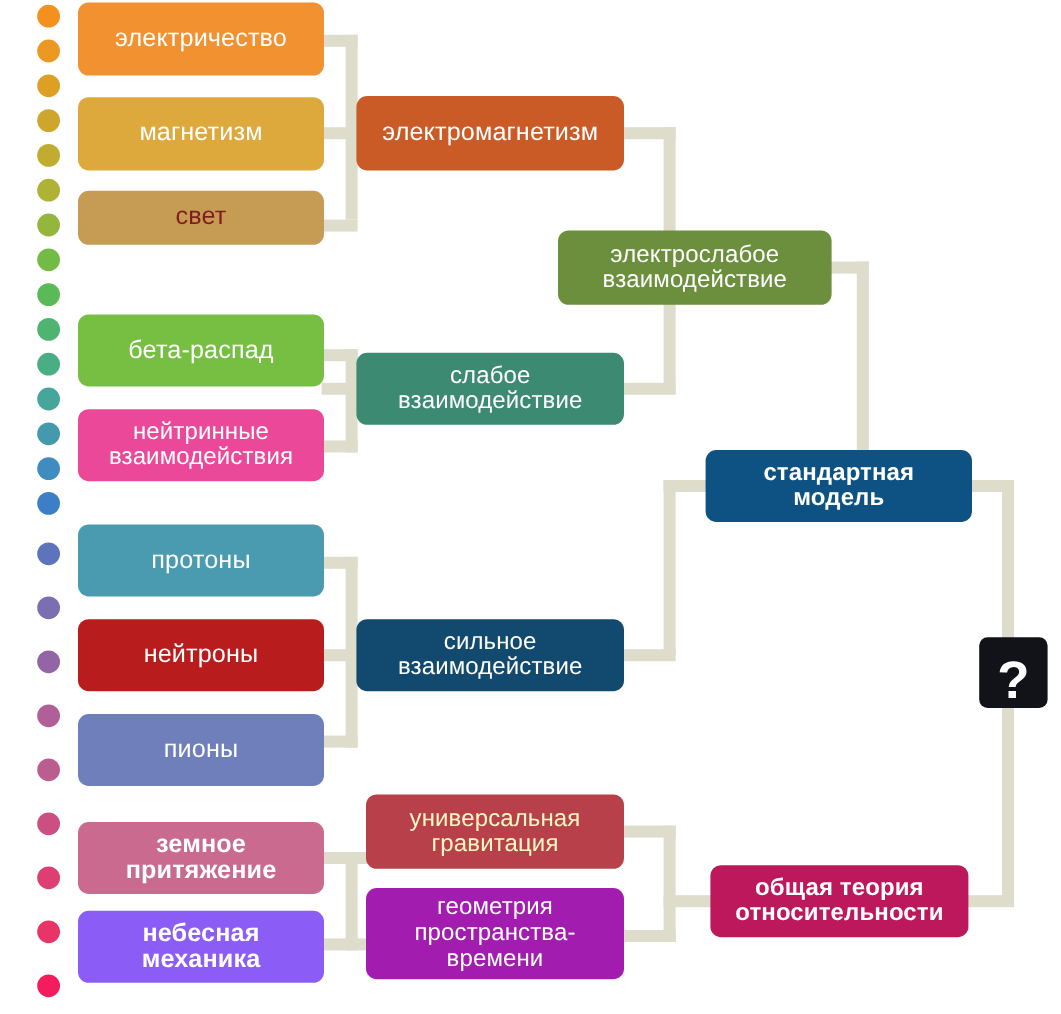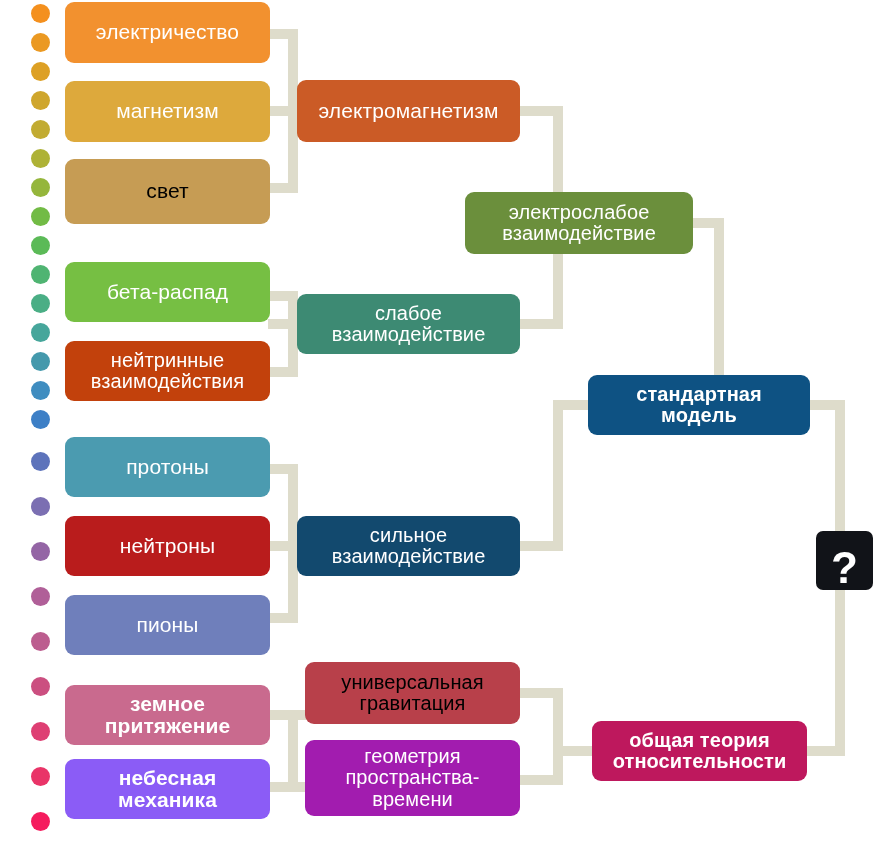--- a/index.html
+++ b/index.html
@@ -133,27 +133,27 @@
       <div class="dot" style="left: 31px; top: 767px; width: 19px; height: 19px; background: rgb(233, 52, 104);"></div>
       <div class="dot" style="left: 31px; top: 812px; width: 19px; height: 19px; background: rgb(245, 28, 94);"></div>
     </div>
   <div id="nodes">
       <div class="node" style="left: 65px; top: 2px; width: 205px; height: 61px; background: rgb(242, 145, 47); font-size: 21px; color: rgb(255, 255, 255);">
         <span>электричество</span>
       </div>
       <div class="node" style="left: 65px; top: 81px; width: 205px; height: 61px; background: rgb(221, 169, 60); font-size: 21px; color: rgb(255, 255, 255);">
         <span>магнетизм</span>
       </div>
-      <div class="node" style="left: 65px; top: 159px; width: 205px; height: 65px; background: rgb(198, 156, 84); font-size: 21px; color: #000000;">
+      <div class="node" style="left: 65px; top: 159px; width: 205px; height: 45px; background: rgb(198, 156, 84); font-size: 21px; color: #7f1d1d;">
         <span>свет</span>
       </div>
       <div class="node" style="left: 65px; top: 262px; width: 205px; height: 60px; background: rgb(118, 191, 67); font-size: 21px; color: rgb(255, 255, 255);">
         <span>бета-распад</span>
       </div>
-      <div class="node" style="left: 65px; top: 341px; width: 205px; height: 60px; background: #c2410c; font-size: 20px; color: rgb(255, 255, 255);">
+      <div class="node" style="left: 65px; top: 341px; width: 205px; height: 60px; background: #ec4899; font-size: 20px; color: rgb(255, 255, 255);">
         <span>нейтринные<br>взаимодействия</span>
       </div>
       <div class="node" style="left: 65px; top: 437px; width: 205px; height: 60px; background: rgb(75, 155, 176); font-size: 21px; color: rgb(255, 255, 255);">
         <span>протоны</span>
       </div>
       <div class="node" style="left: 65px; top: 516px; width: 205px; height: 60px; background: #b91c1c; font-size: 21px; color: rgb(255, 255, 255);">
         <span>нейтроны</span>
       </div>
       <div class="node" style="left: 65px; top: 595px; width: 205px; height: 60px; background: rgb(111, 127, 187); font-size: 21px; color: rgb(255, 255, 255);">
         <span>пионы</span>
@@ -166,21 +166,21 @@
       </div>
       <div class="node" style="left: 297px; top: 80px; width: 223px; height: 62px; background: rgb(203, 91, 38); font-size: 21px; color: rgb(255, 255, 255);">
         <span>электромагнетизм</span>
       </div>
       <div class="node" style="left: 297px; top: 294px; width: 223px; height: 60px; background: rgb(61, 138, 115); font-size: 20px; color: rgb(255, 255, 255);">
         <span>слабое<br>взаимодействие</span>
       </div>
       <div class="node" style="left: 297px; top: 516px; width: 223px; height: 60px; background: rgb(18, 73, 110); font-size: 20px; color: rgb(255, 255, 255);">
         <span>сильное<br>взаимодействие</span>
       </div>
-      <div class="node" style="left: 305px; top: 662px; width: 215px; height: 62px; background: rgb(184, 64, 74); font-size: 20px; color: #000000;">
+      <div class="node" style="left: 305px; top: 662px; width: 215px; height: 62px; background: rgb(184, 64, 74); font-size: 20px; color: #fef9c3;">
         <span>универсальная<br>гравитация</span>
       </div>
       <div class="node" style="left: 305px; top: 740px; width: 215px; height: 76px; background: #a21caf; font-size: 20px; color: rgb(255, 255, 255);">
         <span>геометрия<br>пространства-<br>времени</span>
       </div>
       <div class="node" style="left: 465px; top: 192px; width: 228px; height: 62px; background: rgb(107, 143, 60); font-size: 20px; color: rgb(255, 255, 255);">
         <span>электрослабое<br>взаимодействие</span>
       </div>
       <div class="node bold" style="left: 588px; top: 375px; width: 222px; height: 60px; background: rgb(14, 82, 131); font-size: 20px; color: rgb(255, 255, 255);">
         <span>стандартная<br>модель</span>

